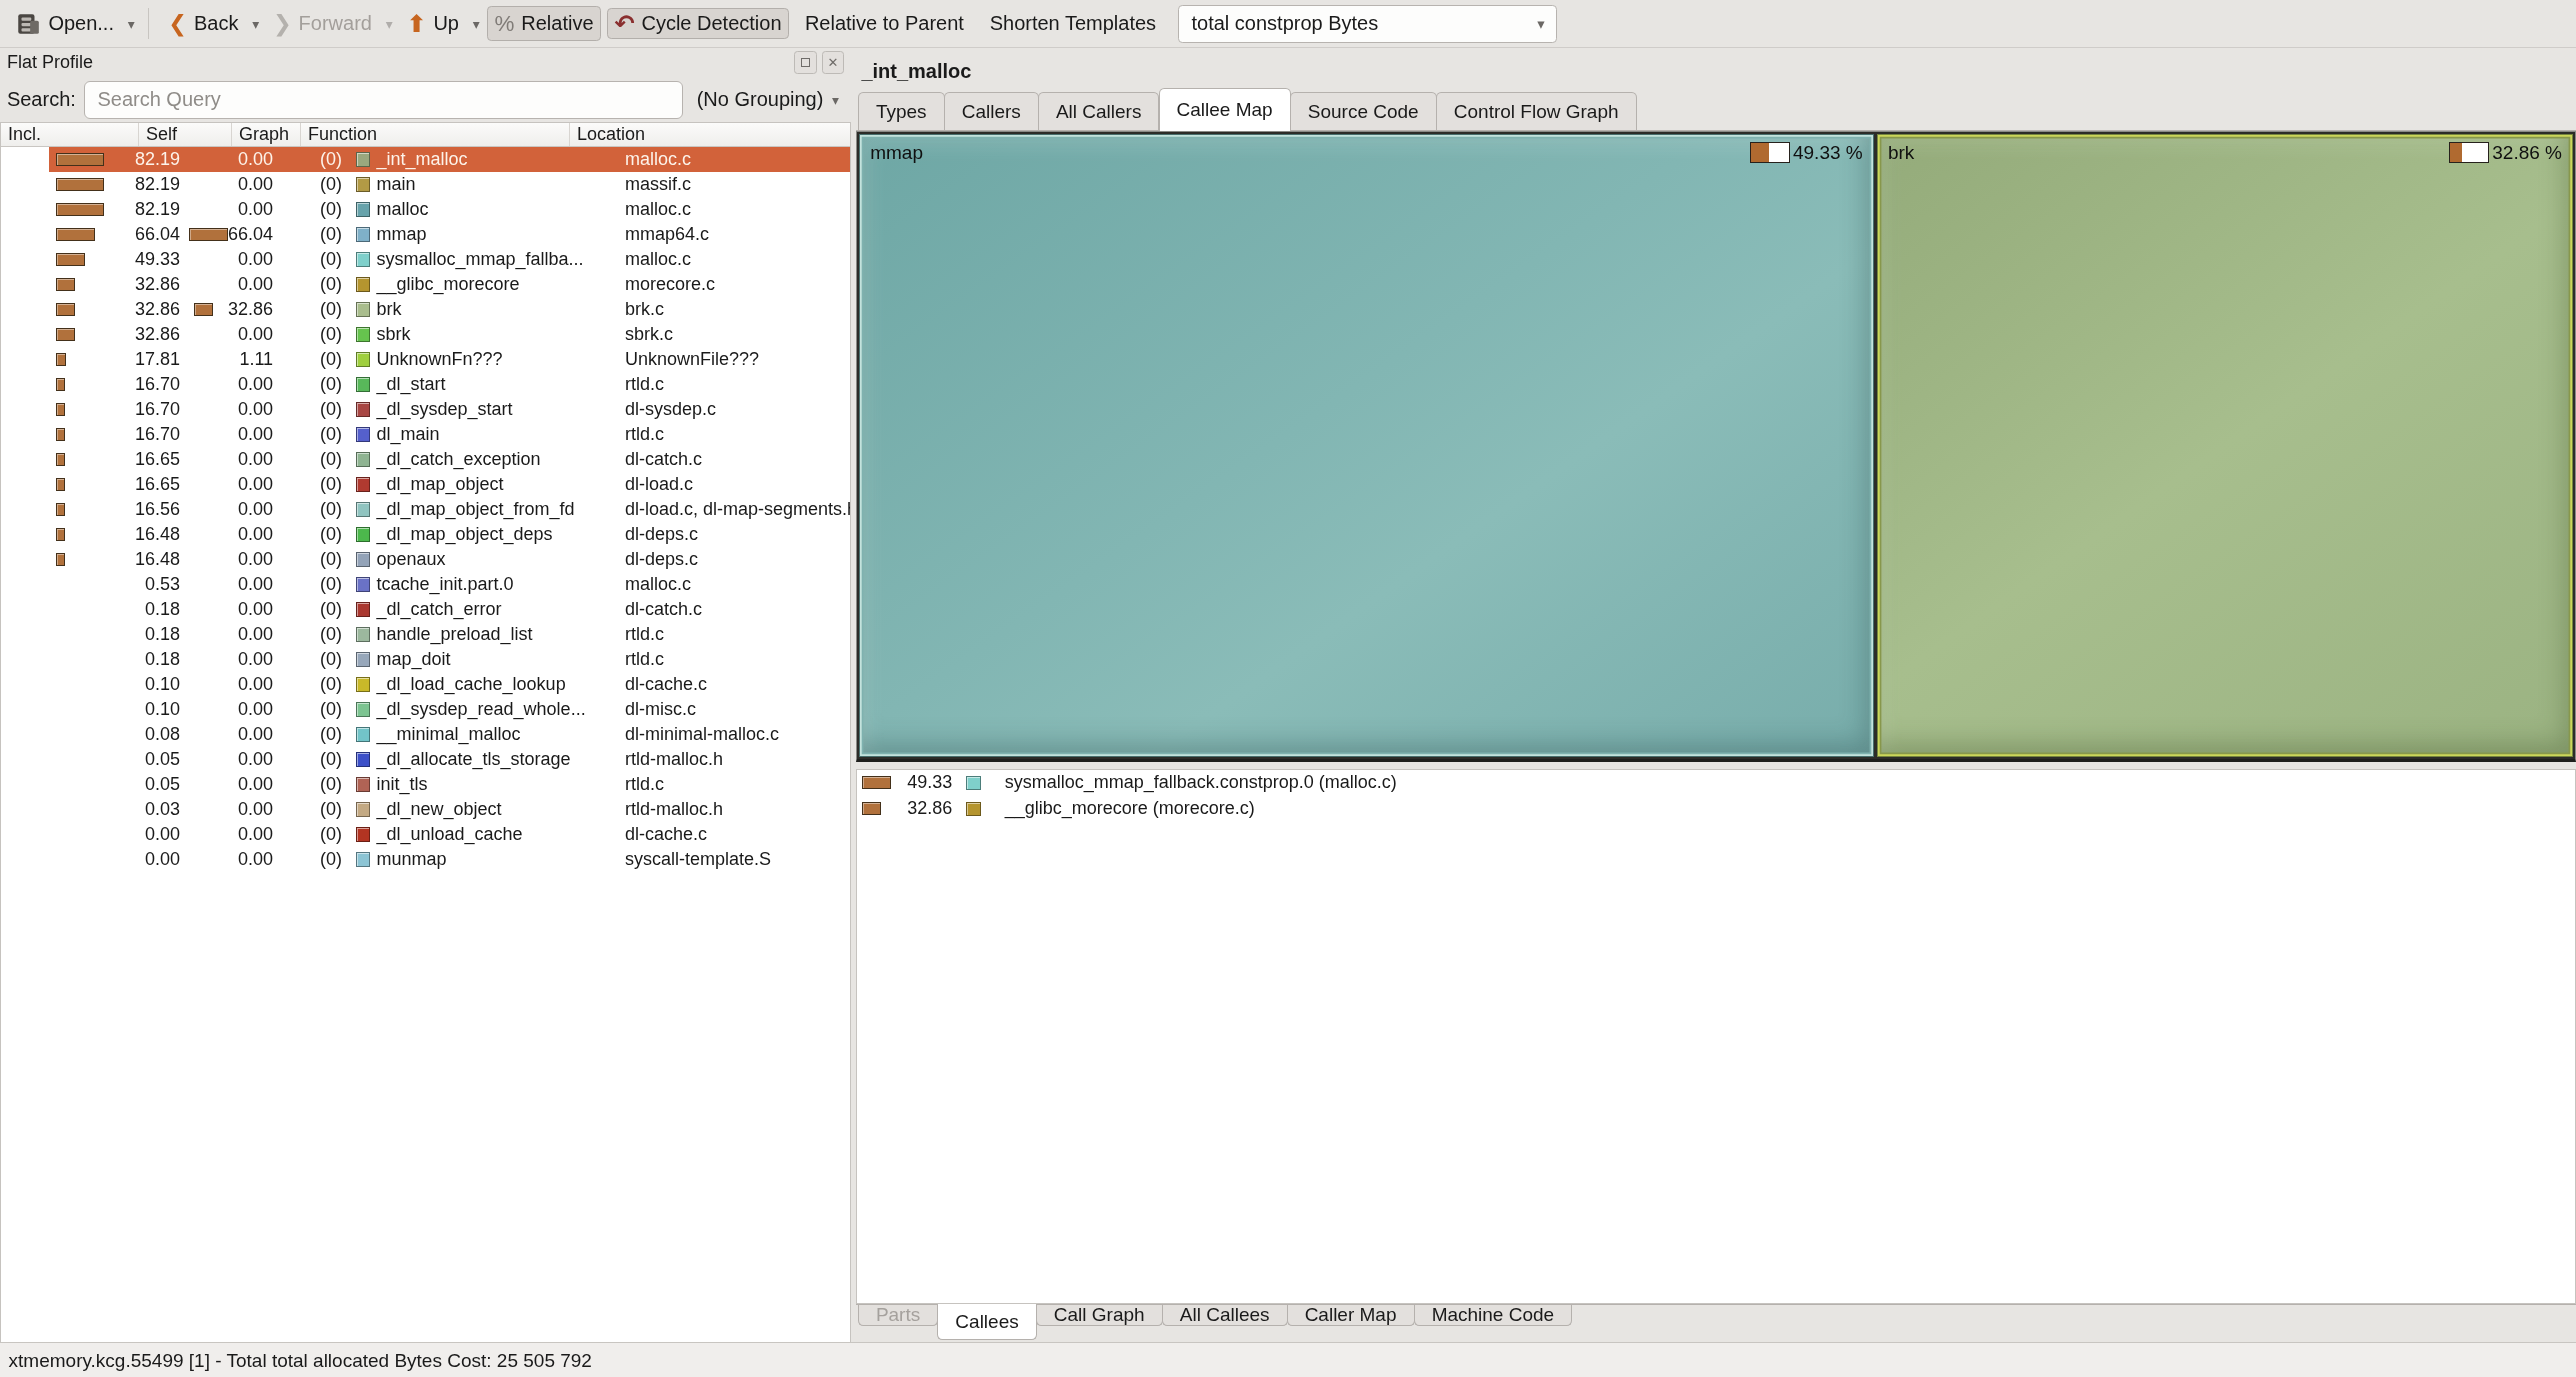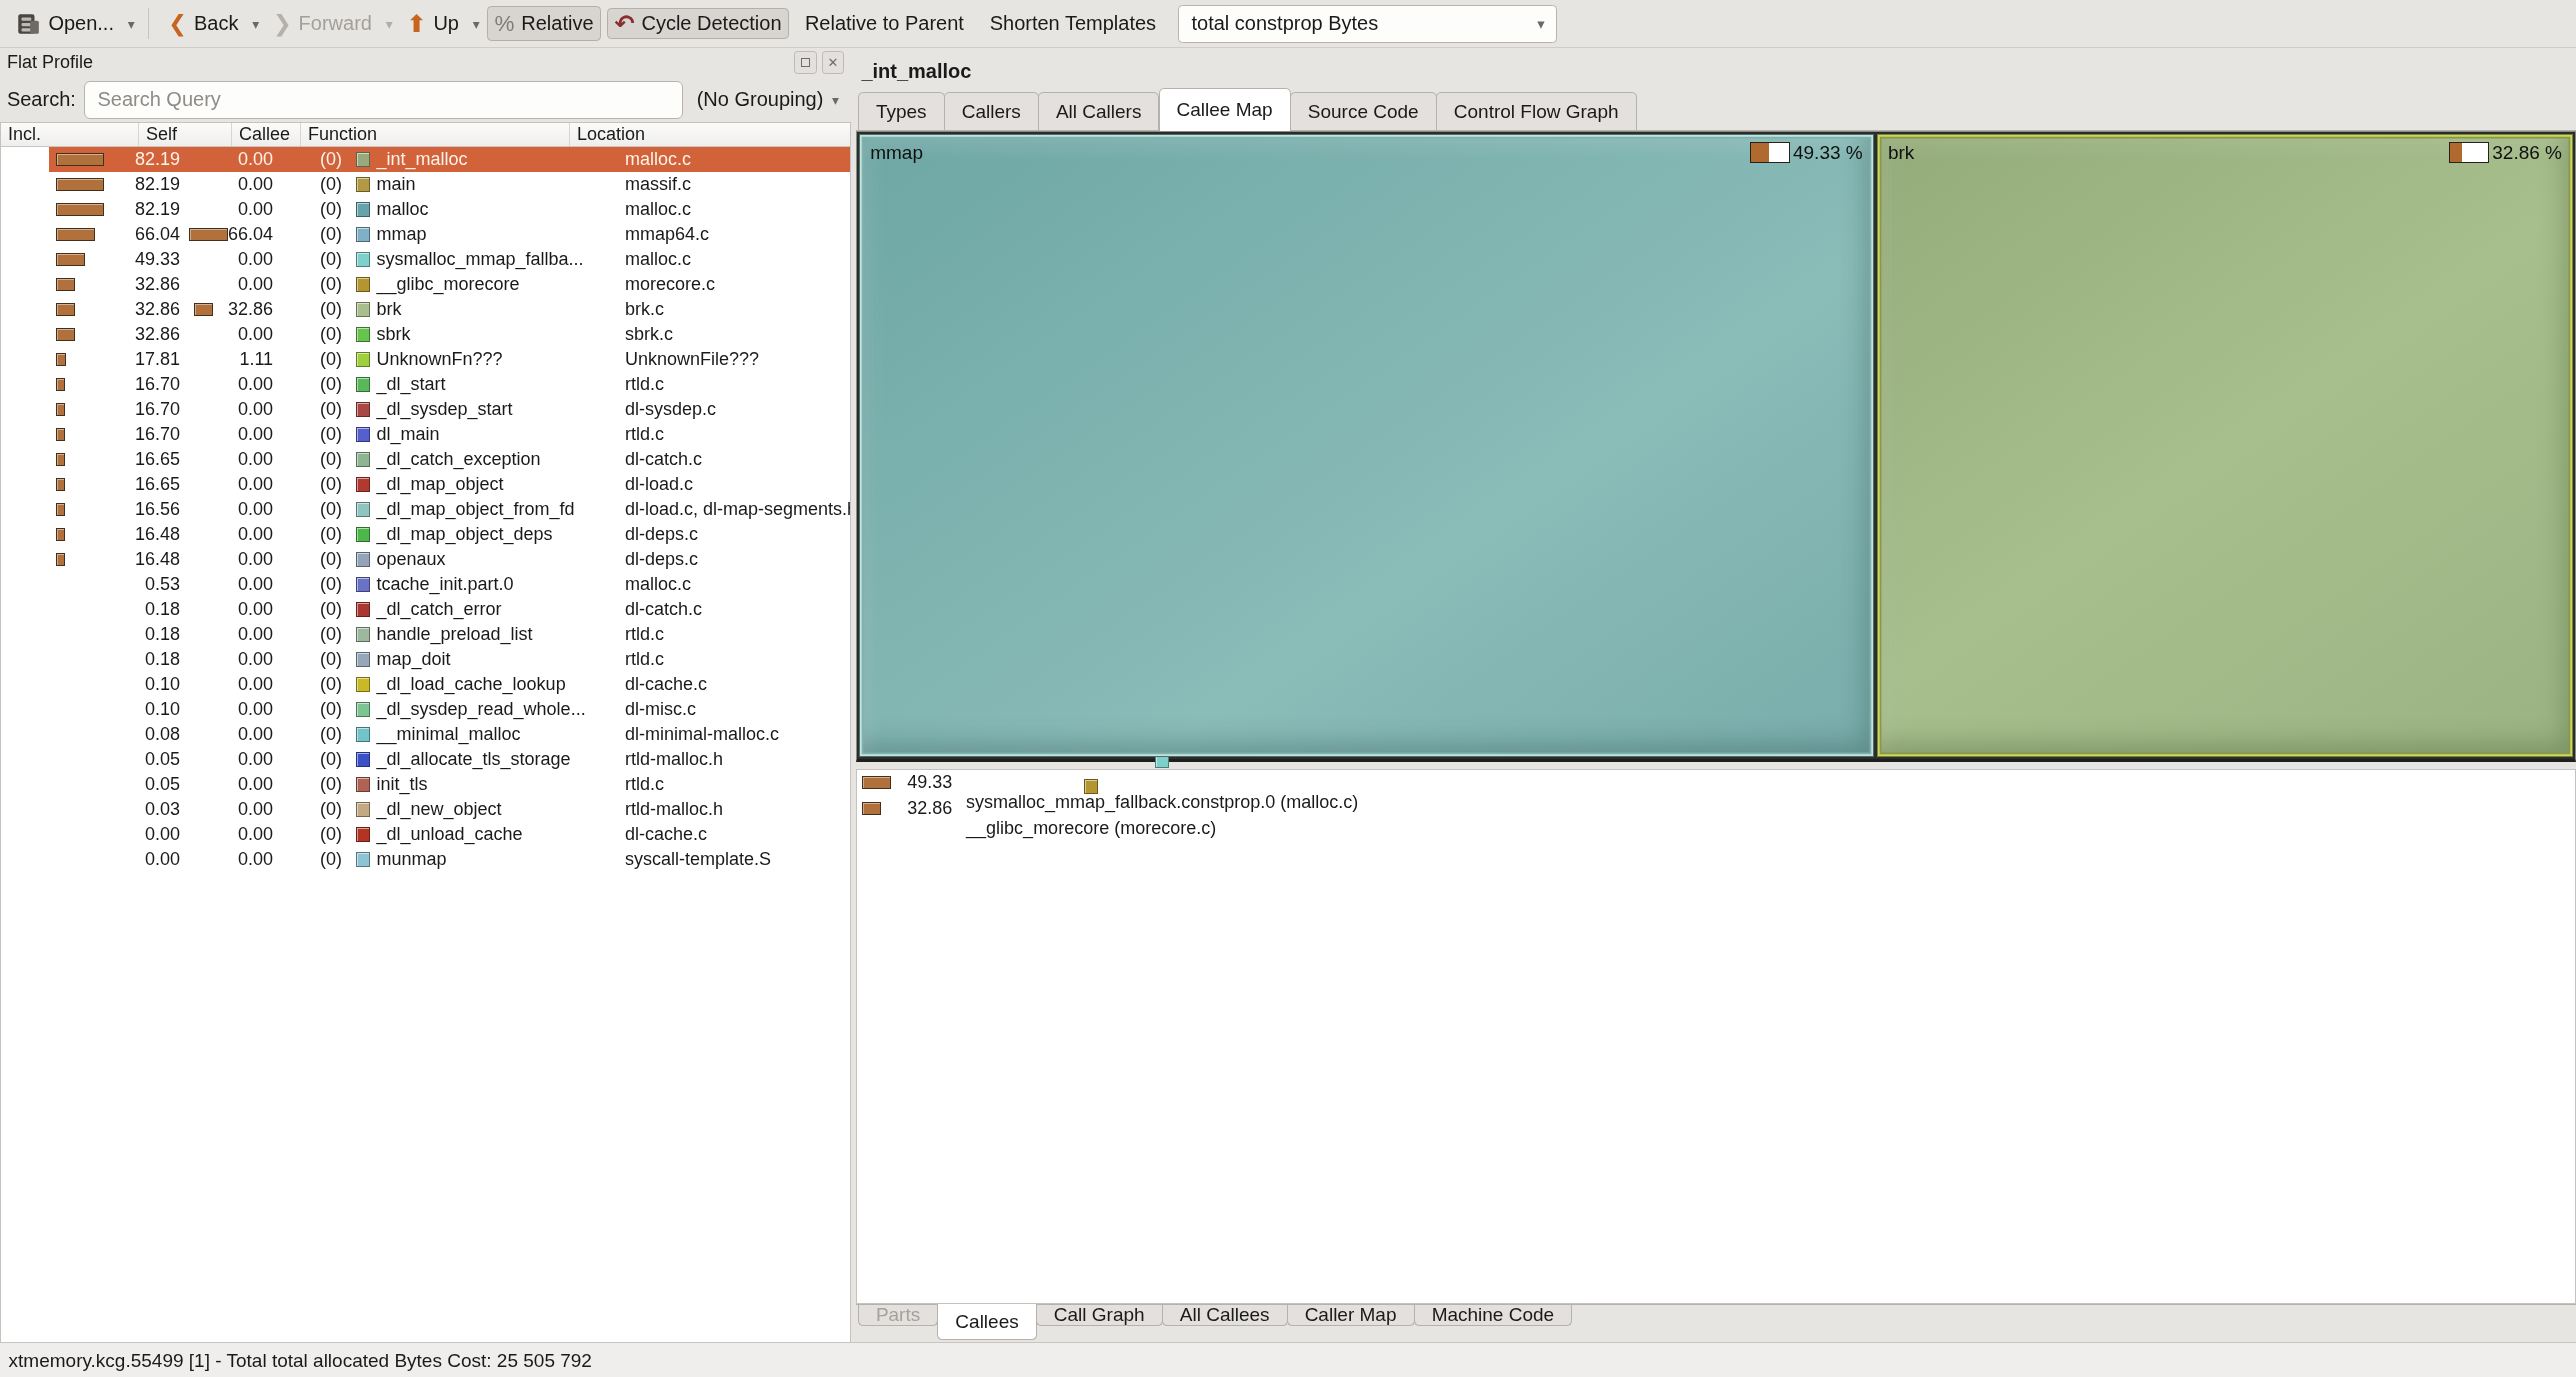--- a/index.html
+++ b/index.html
@@ -102,21 +102,21 @@
   .pct-box { width:40px; height:20.7px; border:1.7px solid #26211c; background:#ffffff; margin-right:3.4px; position:relative; flex:0 0 auto; }
   .pct-fill { position:absolute; left:0; top:0; bottom:0; background:#b06a30; }
 
   .map-list-gap { height:6.9px; flex:0 0 auto; }
   .callee-list { flex:1; background:#ffffff; border:0.9px solid #c6c3bf; display:flex; flex-direction:column; min-height:0; }
   .clhead { display:flex; height:27.6px; background:linear-gradient(#fbfbfa,#f1f0ee); border-bottom:0.9px solid #c9c6c2; font-size:18px; }
   .clhead .hc { display:flex; align-items:center; padding:0 6.9px; }
   .cl-totb { width:102px; border-right:0.9px solid #d8d5d1; }
   .clrow { display:flex; height:26px; align-items:center; font-size:18px; }
   .clrow .totb { width:102px; display:flex; align-items:center; padding:0 6.9px 0 5.2px; gap:5.2px; justify-content:flex-end; }
-  .clrow .callee { display:flex; align-items:center; gap:24px; padding:0 6.9px;flex-direction:column; }
+  .clrow .callee { display:flex; align-items:center; gap:24px; padding:0 6.9px; }
   .clrow .cost-bar { margin-right:auto; }
 
   .bottom-tabs { height:38px; flex:0 0 auto; display:flex; align-items:flex-start; border-top:0.9px solid #b5b1ad; padding:0 1.7px; background:#e7e5e2; }
   .btab { height:21px; display:flex; align-items:center; padding:0 17px; font-size:19px;
           background:#e3e0dd; border:0.9px solid #b5b1ad; border-top:none; border-radius:0 0 5.2px 5.2px; margin-right:-0.9px; }
   .btab.active { background:#ffffff; height:36px; margin-top:-0.9px; position:relative; z-index:2; }
   .btab.disabled { color:#a5a19d; }
 
   .statusbar { height:36px; flex:0 0 auto; background:#f0eeec; border-top:0.9px solid #c8c5c1;
                display:flex; align-items:center; padding:0 8.6px; font-size:19px; }
@@ -190,21 +190,21 @@
         </div>
         <div class="group-combo">
           <span>(No Grouping)</span>
           <span class="caret">▾</span>
         </div>
       </div>
       <div class="ftable">
         <div class="fhead">
           <div class="hc c-incl">Incl.</div>
           <div class="hc c-self">Self</div>
-          <div class="hc c-called">Callee</div>
+          <div class="hc c-called">Graph</div>
           <div class="hc c-func">Function</div>
           <div class="hc c-loc">Location</div>
         </div>
         <div class="frows">
             <div class="frow sel">
     <div class="cell cell-incl num">
       <span class="cost-bar" style="width: 48px;"></span>
       <span>82.19</span>
     </div>
     <div class="cell cell-self num">

